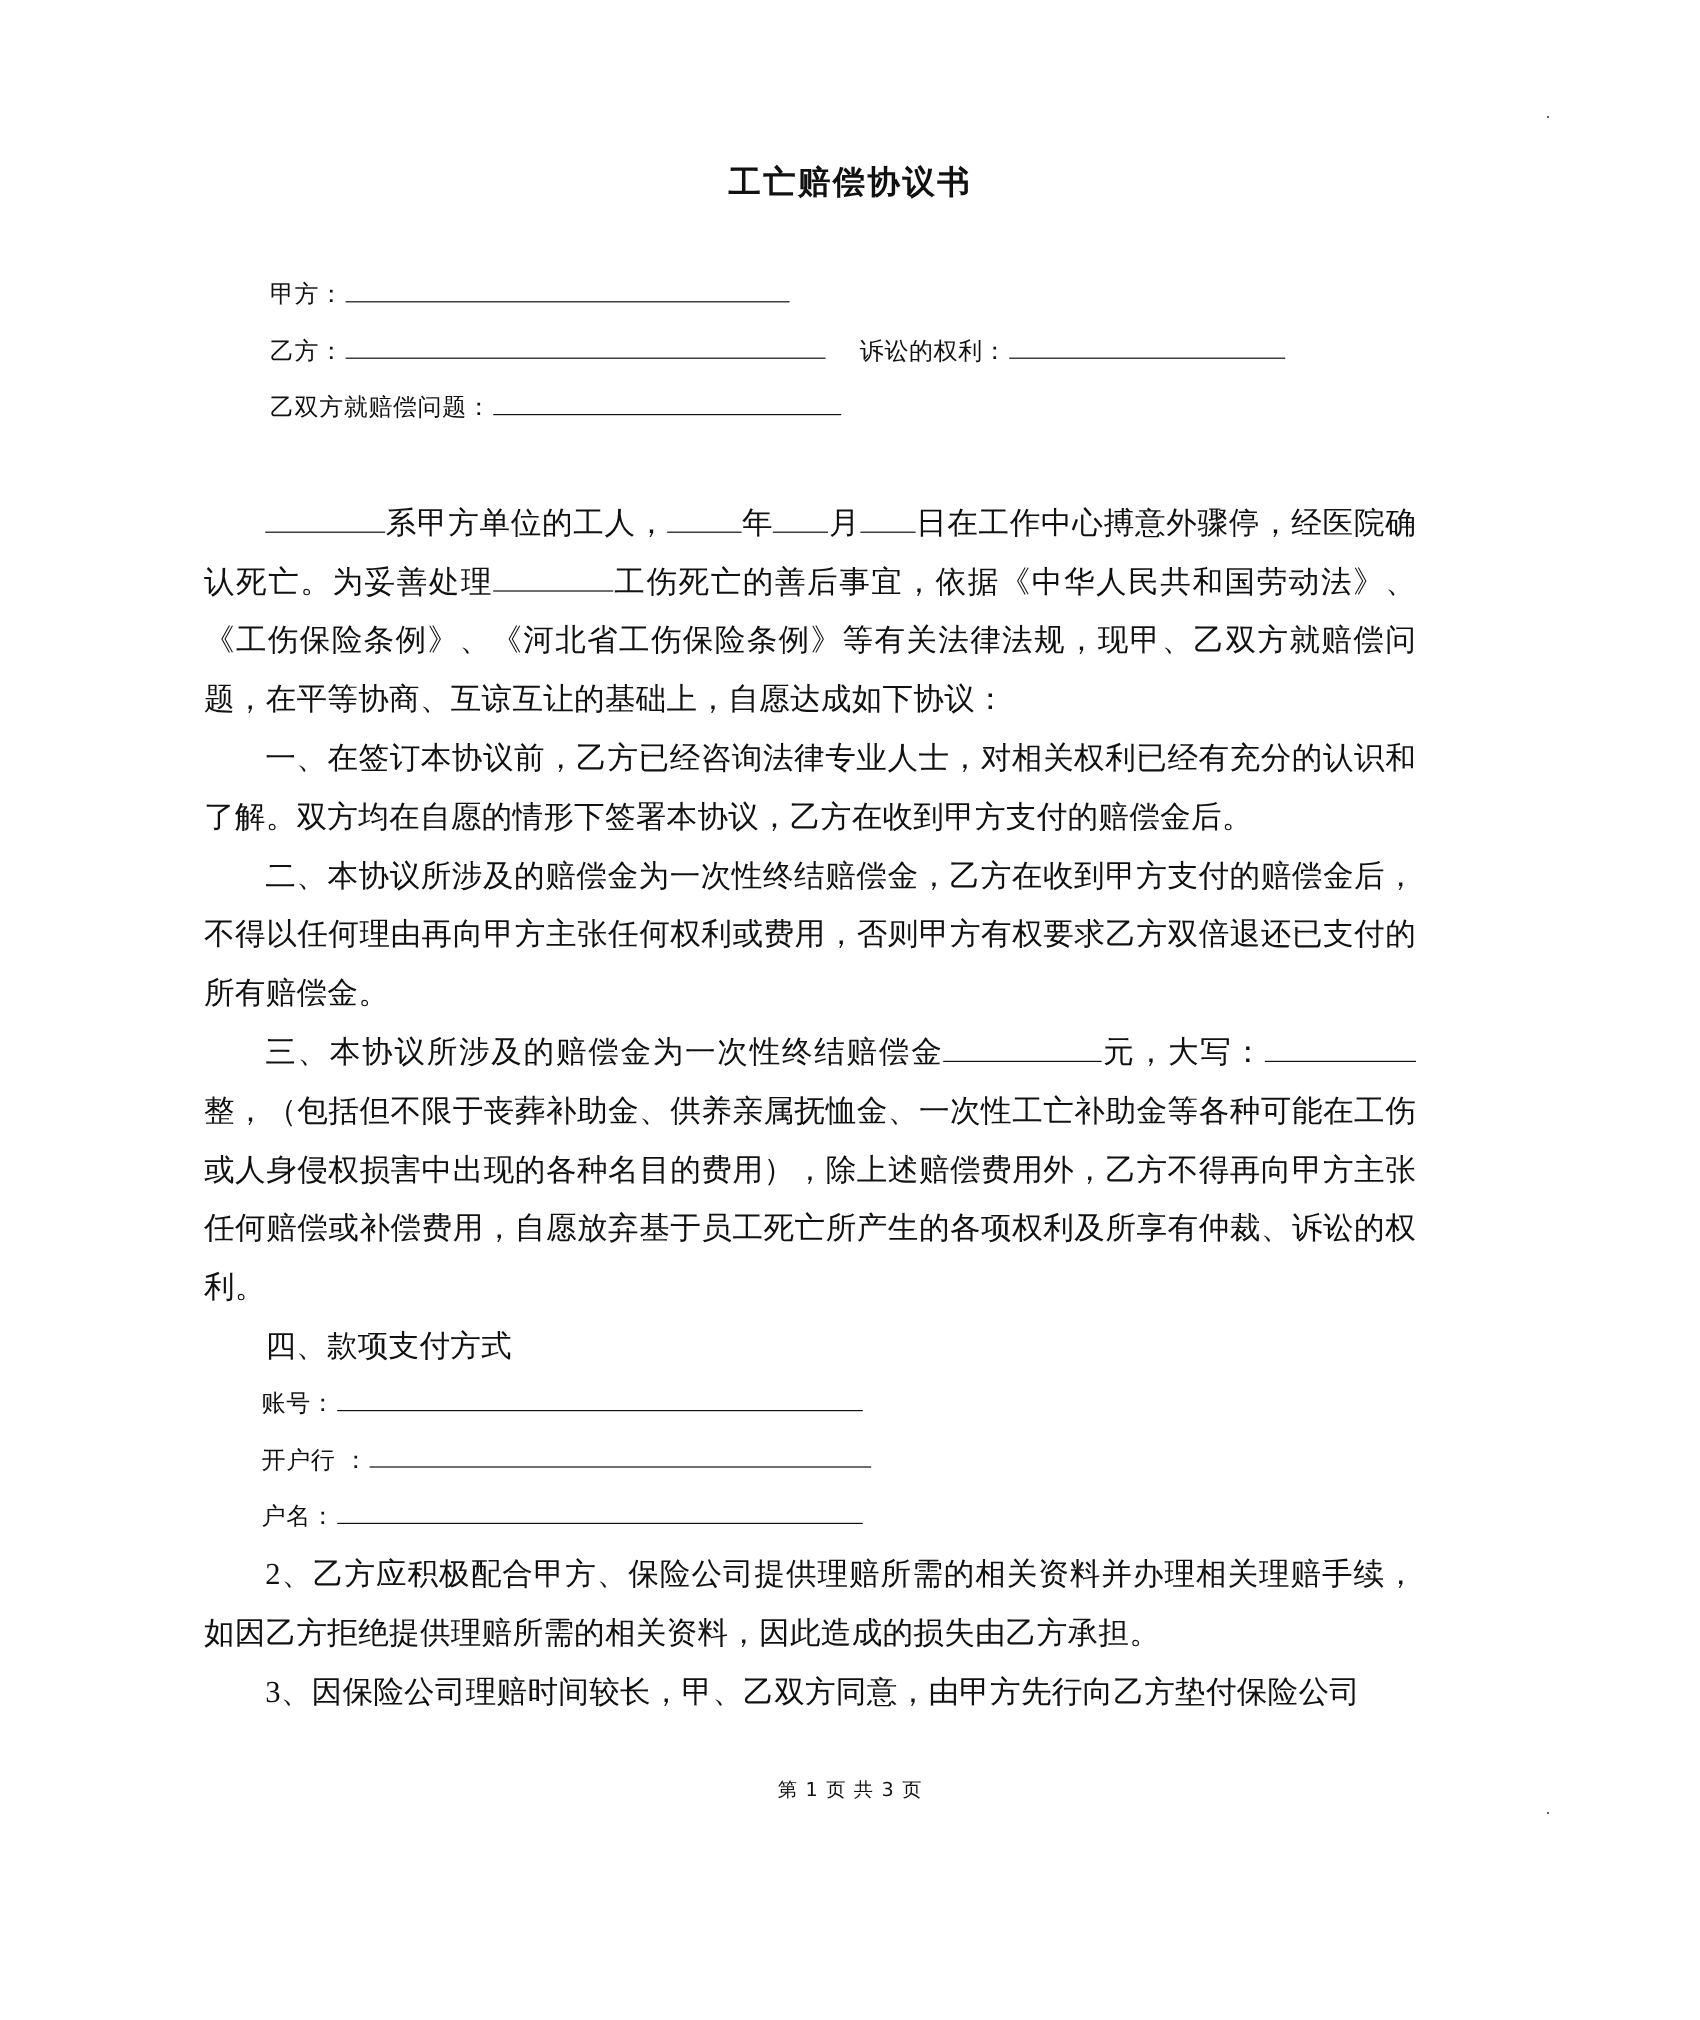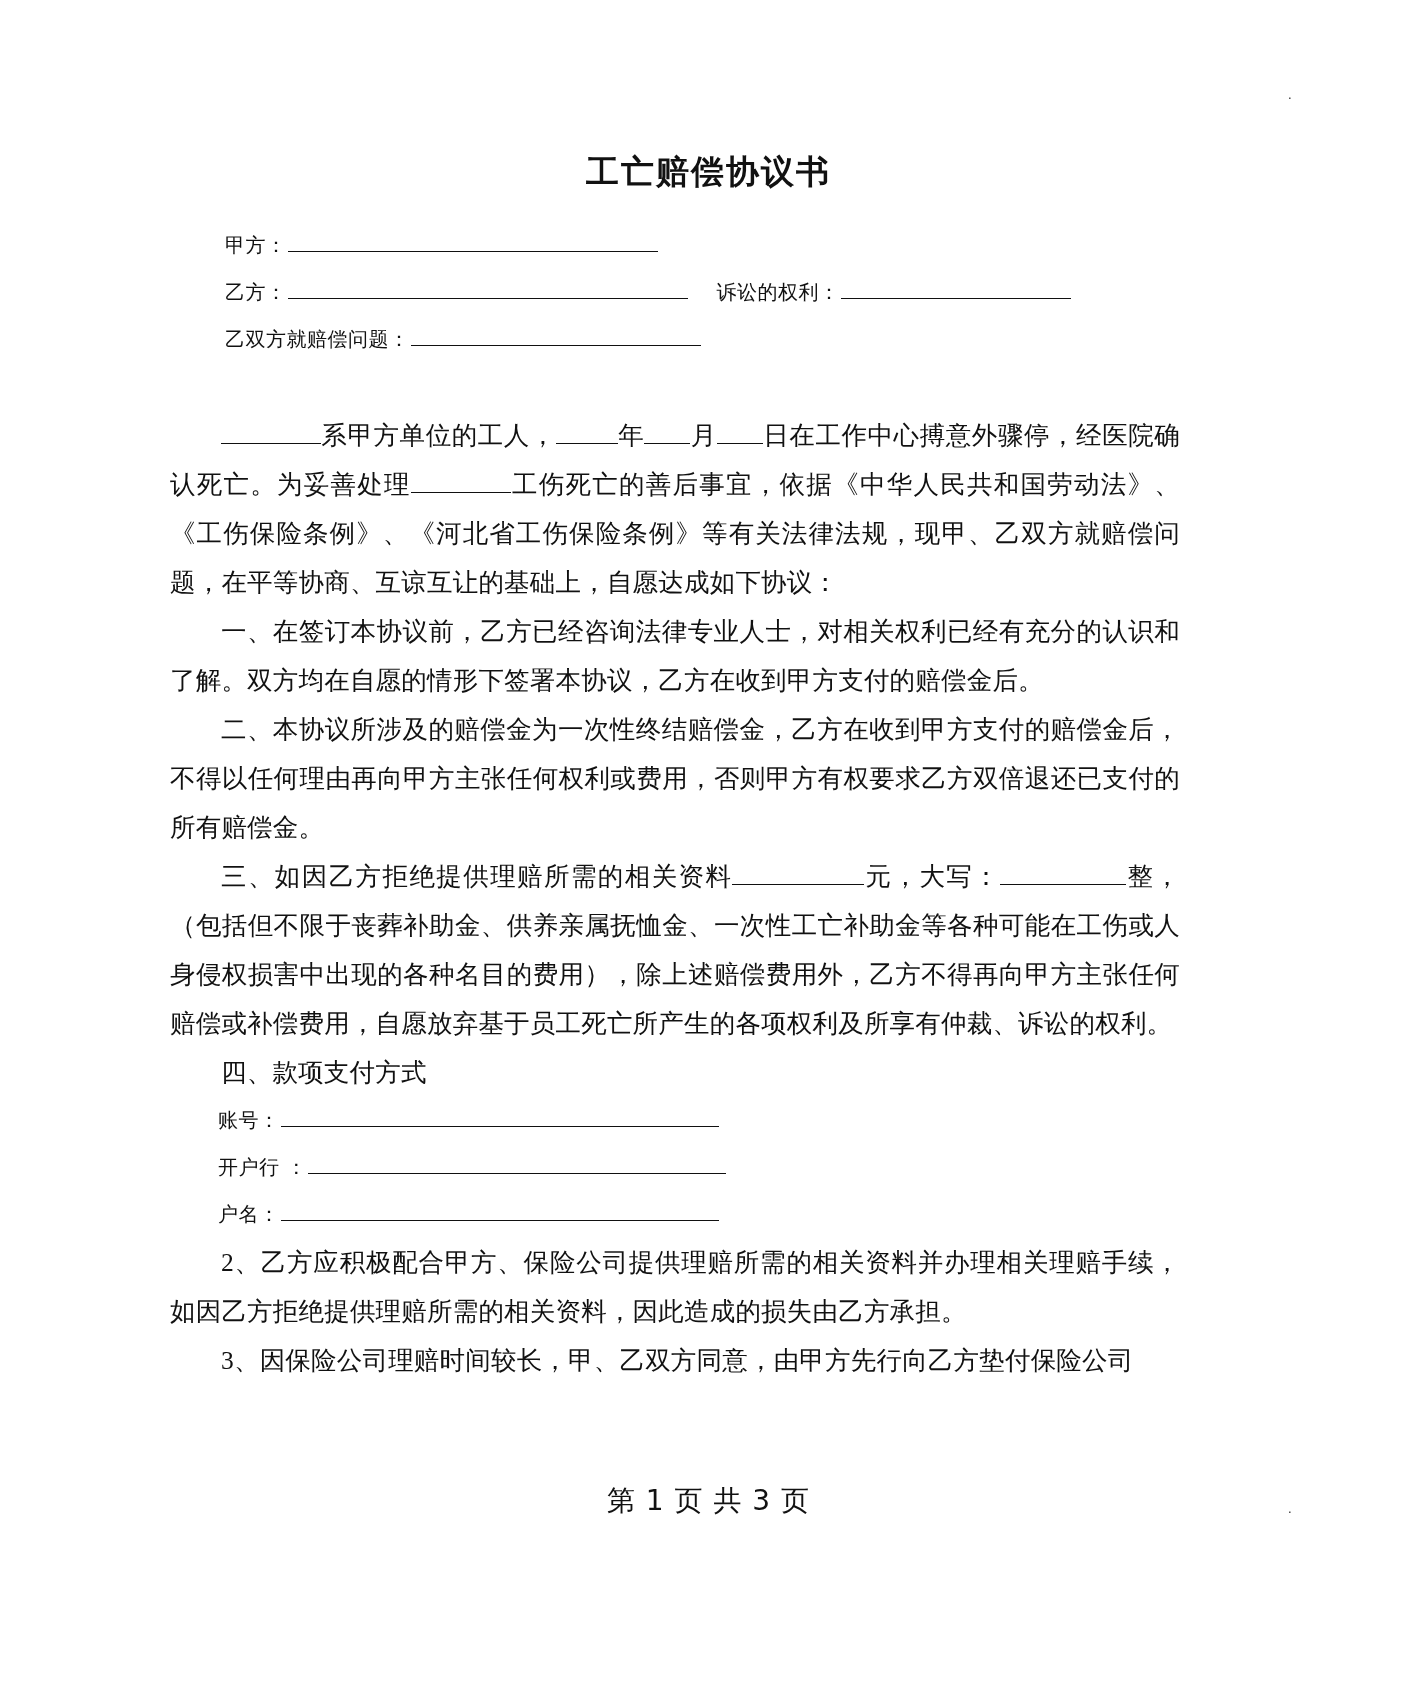--- a/index.html
+++ b/index.html
@@ -28,25 +28,24 @@
   .corner-dot.tr { top: 88px; right: 125px; }
   .corner-dot.br { bottom: 168px; right: 125px; }
 
   .doc-title {
     position: absolute;
     top: 134px;
     left: 0;
     width: 1417px;
     text-align: center;
     font-family: "DejaVu Sans", "Liberation Sans", sans-serif;
-    font-size: 33px;
+    font-size: 27px;
     font-weight: bold;
     letter-spacing: 2px;
     color: #111;
-    margin-top: 16px;
   }
 
   .body-area {
     position: absolute;
     top: 218px;
     left: 170px;
     width: 1010px;
   }
 
   .fld-line {
@@ -101,21 +100,21 @@
   .field-rows .fld-line { padding-left: 55px; }
 
   .bank-rows .fld-line { padding-left: 48px; }
 
   .footer {
     position: absolute;
     top: 1482px;
     left: 0;
     width: 1417px;
     text-align: center;
-    font-size: 28px;
+    font-size: 16px;
     color: #111;
     letter-spacing: 1px;
   }
 </style>
 </head>
 <body>
 
 <div id="page">
 
   <span class="corner-dot tr">.</span>
@@ -137,21 +136,21 @@
     </div>
 
     <div class="gap-lg"></div>
 
     <p class="para indent2"><span class="inline-blank ib-95"></span><span>系甲方单位的工人，</span><span class="inline-blank ib-60"></span><span>年</span><span class="inline-blank ib-45"></span><span>月</span><span class="inline-blank ib-45"></span><span>日在工作中心搏意外骤停，经医院确认死亡。为妥善处理</span><span class="inline-blank ib-95"></span><span>工伤死亡的善后事宜，依据《中华人民共和国劳动法》、《工伤保险条例》、《河北省工伤保险条例》等有关法律法规，现甲、乙双方就赔偿问题，在平等协商、互谅互让的基础上，自愿达成如下协议：</span></p>
 
     <p class="para indent2">一、在签订本协议前，乙方已经咨询法律专业人士，对相关权利已经有充分的认识和了解。双方均在自愿的情形下签署本协议，乙方在收到甲方支付的赔偿金后。</p>
 
     <p class="para indent2">二、本协议所涉及的赔偿金为一次性终结赔偿金，乙方在收到甲方支付的赔偿金后，不得以任何理由再向甲方主张任何权利或费用，否则甲方有权要求乙方双倍退还已支付的所有赔偿金。</p>
 
-    <p class="para indent2"><span>三、如因乙方拒绝提供理赔所需的相关资料</span><span class="inline-blank ib-130"></span><span>元，大写：</span><span class="inline-blank ib-120"></span><span>整，</span><span>（包括但不限于丧葬补助金、供养亲属抚恤金、一次性工亡补助金等各种可能在工伤或人身侵权损害中出现的各种名目的费用），除上述赔偿费用外，乙方不得再向甲方主张任何赔偿或补偿费用，自愿放弃基于员工死亡所产生的各项权利及所享有仲裁、诉讼的权利。</span></p>
+    <p class="para indent2"><span>三、本协议所涉及的赔偿金为一次性终结赔偿金</span><span class="inline-blank ib-130"></span><span>元，大写：</span><span class="inline-blank ib-120"></span><span>整，</span><span>（包括但不限于丧葬补助金、供养亲属抚恤金、一次性工亡补助金等各种可能在工伤或人身侵权损害中出现的各种名目的费用），除上述赔偿费用外，乙方不得再向甲方主张任何赔偿或补偿费用，自愿放弃基于员工死亡所产生的各项权利及所享有仲裁、诉讼的权利。</span></p>
 
     <p class="para indent2">四、款项支付方式</p>
 
 
     <div class="bank-rows">
       <p class="fld-line">
         <span>账号：</span><span class="blank b-acct"></span>
       </p>
       <p class="fld-line">
         <span>开户行 ：</span><span class="blank b-bank"></span>

